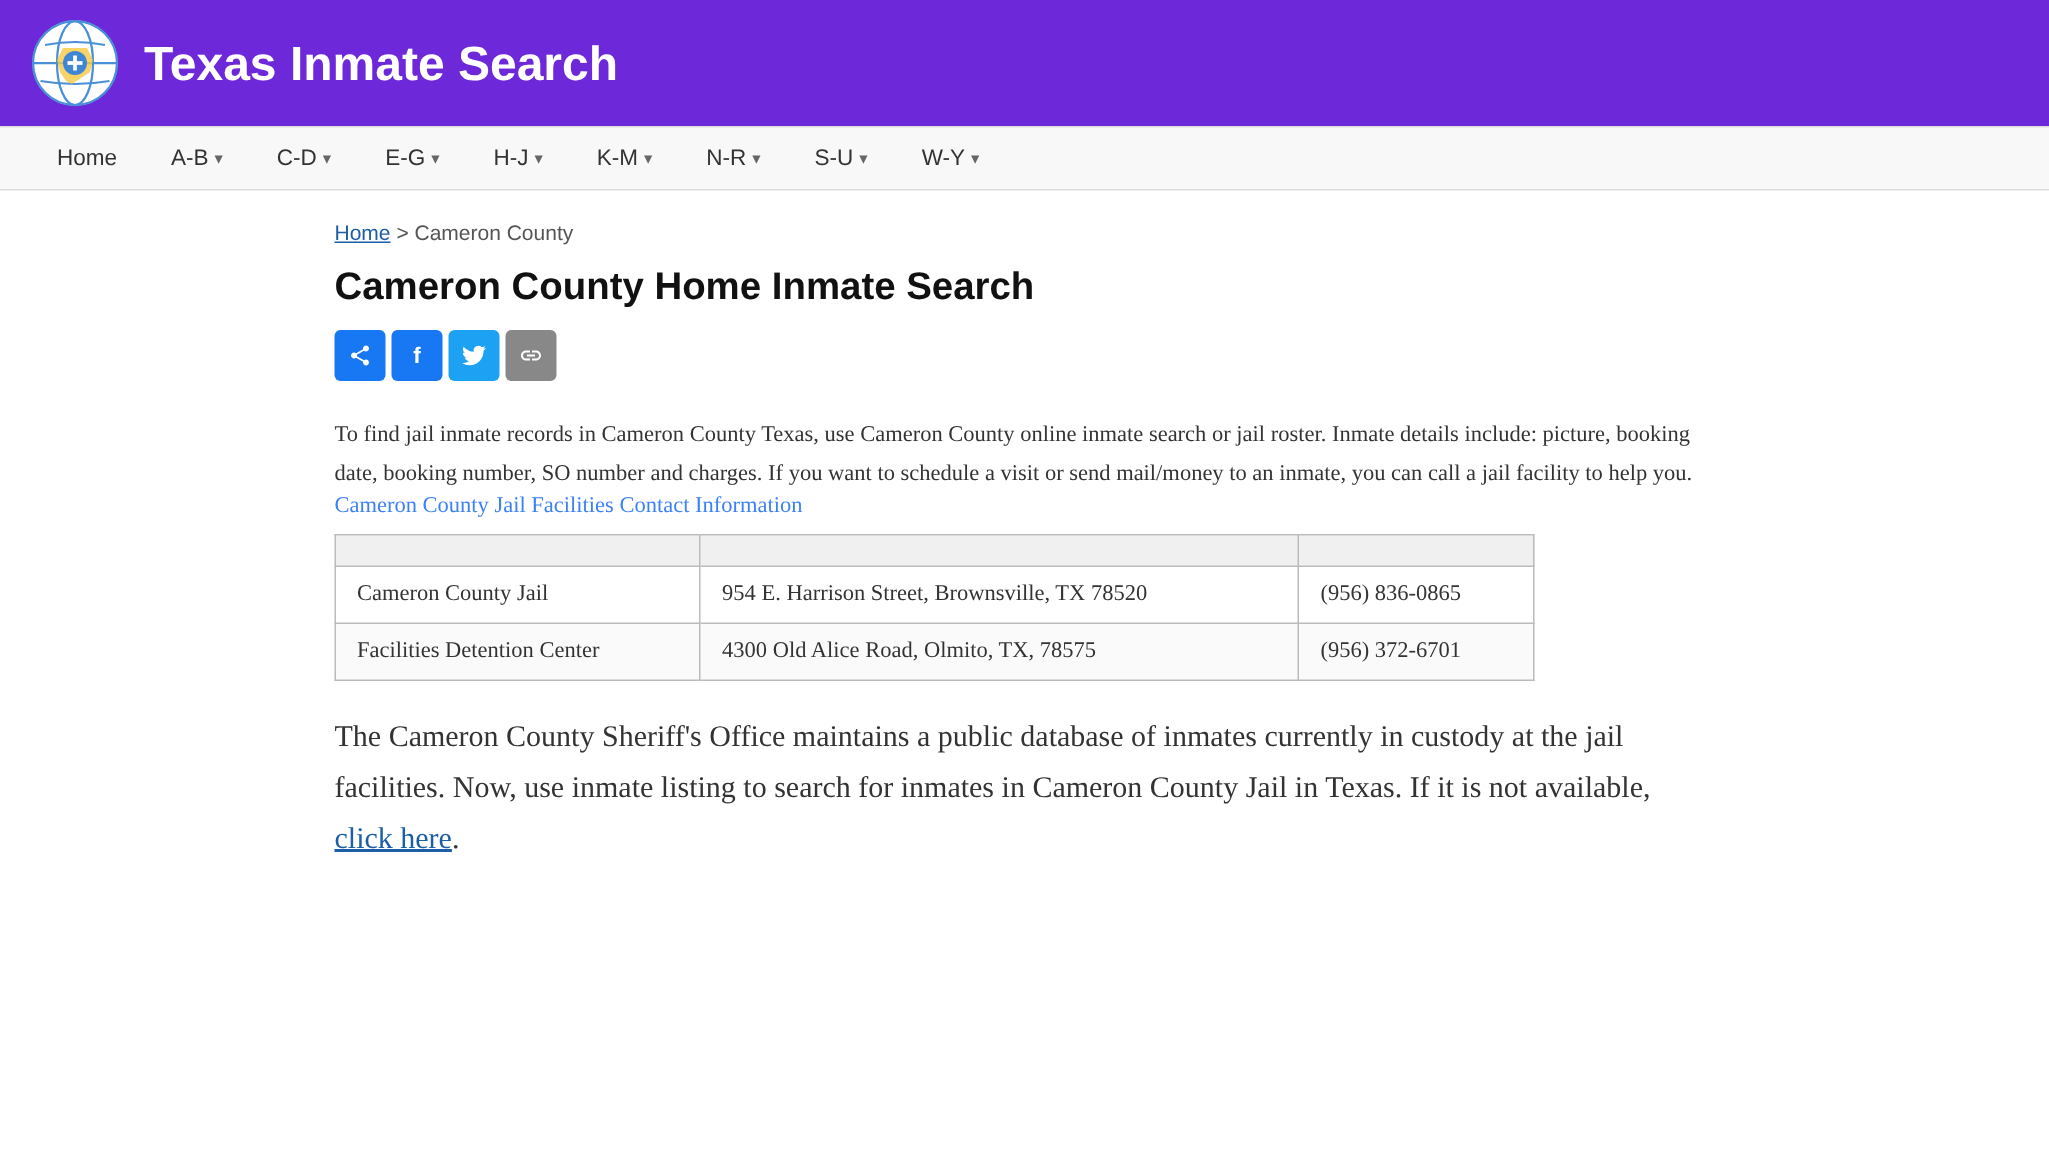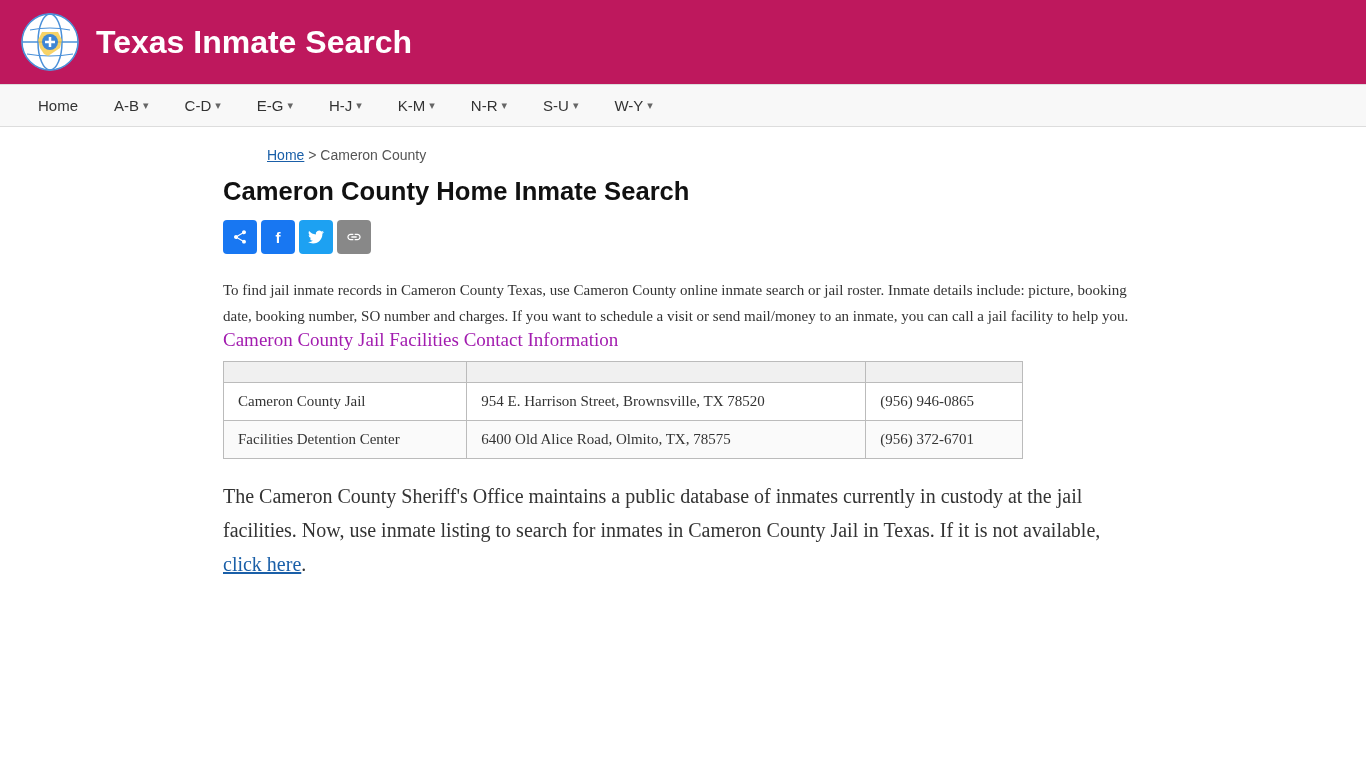--- a/index.html
+++ b/index.html
@@ -1,20 +1,20 @@
 <!DOCTYPE html>
 <html><head>
   <meta charset="utf-8">
   <style>
     * { box-sizing: border-box; margin: 0; padding: 0; }
     body { font-family: Georgia, 'Times New Roman', serif; font-size: 16px; color: #333; background: #fff; }
 
     
     #header {
-      background-color: #be185d;
+      background-color: #6d28d9;
       padding: 12px 20px;
       display: flex;
       align-items: center;
       min-height: 82px;
     }
     #header-logo {
       width: 60px;
       height: 60px;
       margin-right: 16px;
       flex-shrink: 0;
@@ -54,21 +54,20 @@
       margin: 0 auto;
       padding: 20px 30px;
     }
 
     
     #breadcrumb {
       font-family: Arial, sans-serif;
       font-size: 14px;
       margin-bottom: 14px;
       color: #555;
-      margin-left: 44px;
     }
     #breadcrumb a {
       color: #1a5fa8;
       text-decoration: underline;
       cursor: pointer;
     }
 
     
     #page-title {
       font-family: Arial, sans-serif;
@@ -104,23 +103,23 @@
 
     
     .desc-text {
       font-size: 15px;
       line-height: 1.7;
       color: #333;
     }
 
     
     .table-heading {
-      font-size: 19px;
+      font-size: 15px;
       margin-bottom: 10px;
-      color: #a21caf;
+      color: #3b82f6;
     }
 
     table {
       border-collapse: collapse;
       width: 100%;
       max-width: 800px;
       margin-bottom: 20px;
       font-size: 15px;
     }
     table th {
@@ -223,25 +222,25 @@
       <tr>
         <th></th>
         <th></th>
         <th></th>
       </tr>
     </thead>
     <tbody id="table-body">
     <tr>
           <td>Cameron County Jail</td>
           <td>954 E. Harrison Street, Brownsville, TX 78520</td>
-          <td>(956) 946-0865</td>
+          <td>(956) 836-0865</td>
         </tr>
         <tr>
           <td>Facilities Detention Center</td>
-          <td>6400 Old Alice Road, Olmito, TX, 78575</td>
+          <td>4300 Old Alice Road, Olmito, TX, 78575</td>
           <td>(956) 372-6701</td>
         </tr>
       </tbody>
   </table>
 
   <p class="bottom-text">
     <span>The Cameron County Sheriff's Office maintains a public database of inmates currently in custody at the jail facilities. Now, use inmate listing to search for inmates in Cameron County Jail in Texas. If it is not available, </span><a>click here</a><span>.</span>
   </p>
 </div>
 

